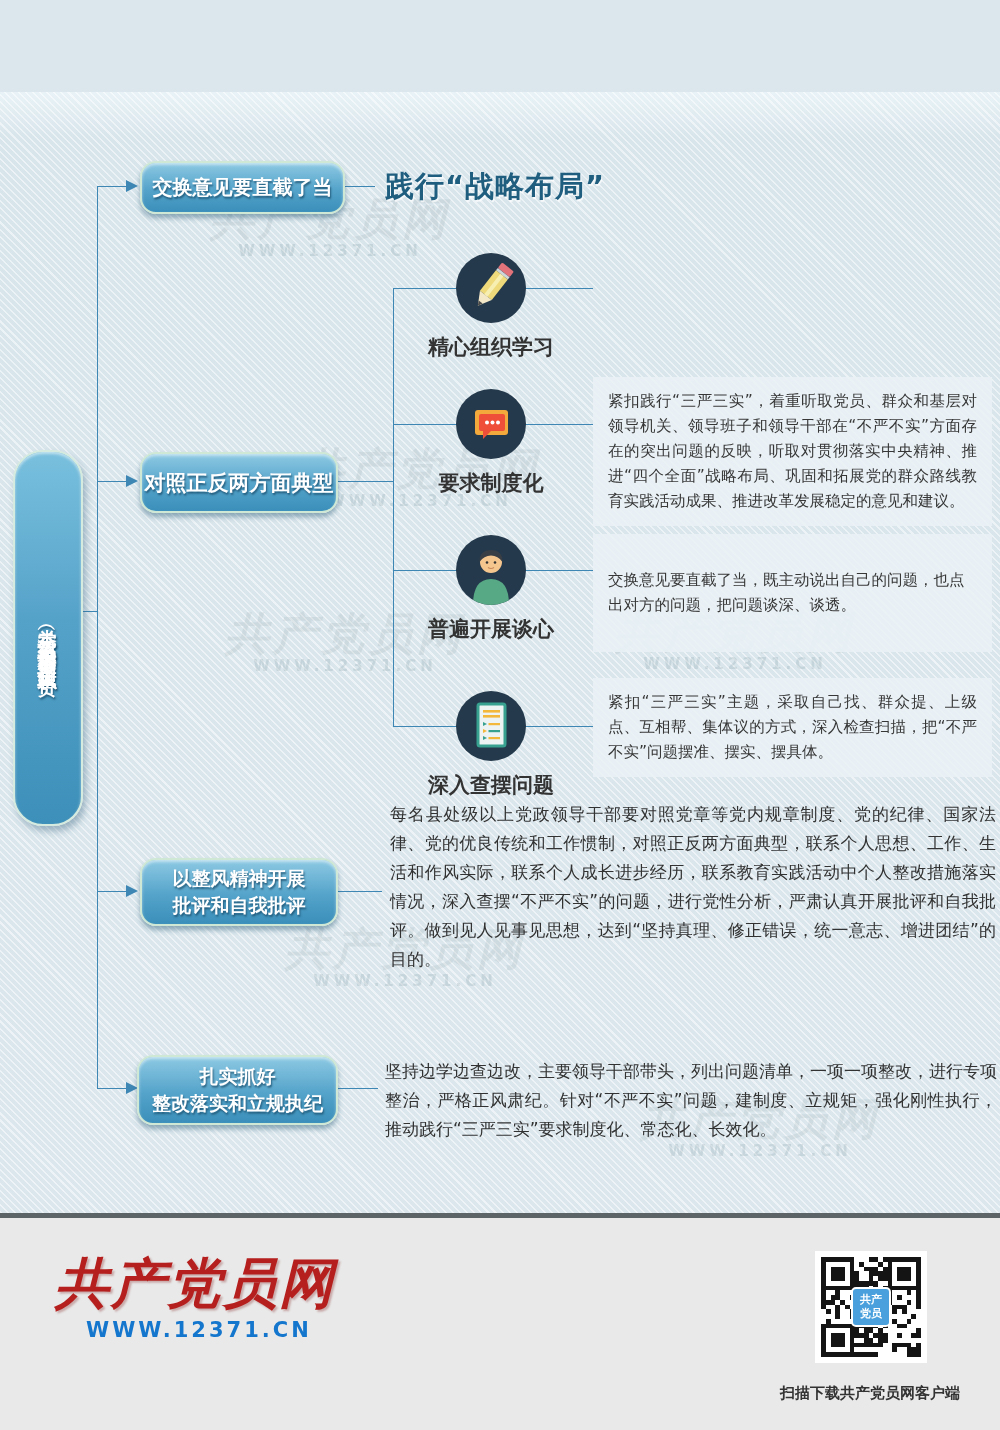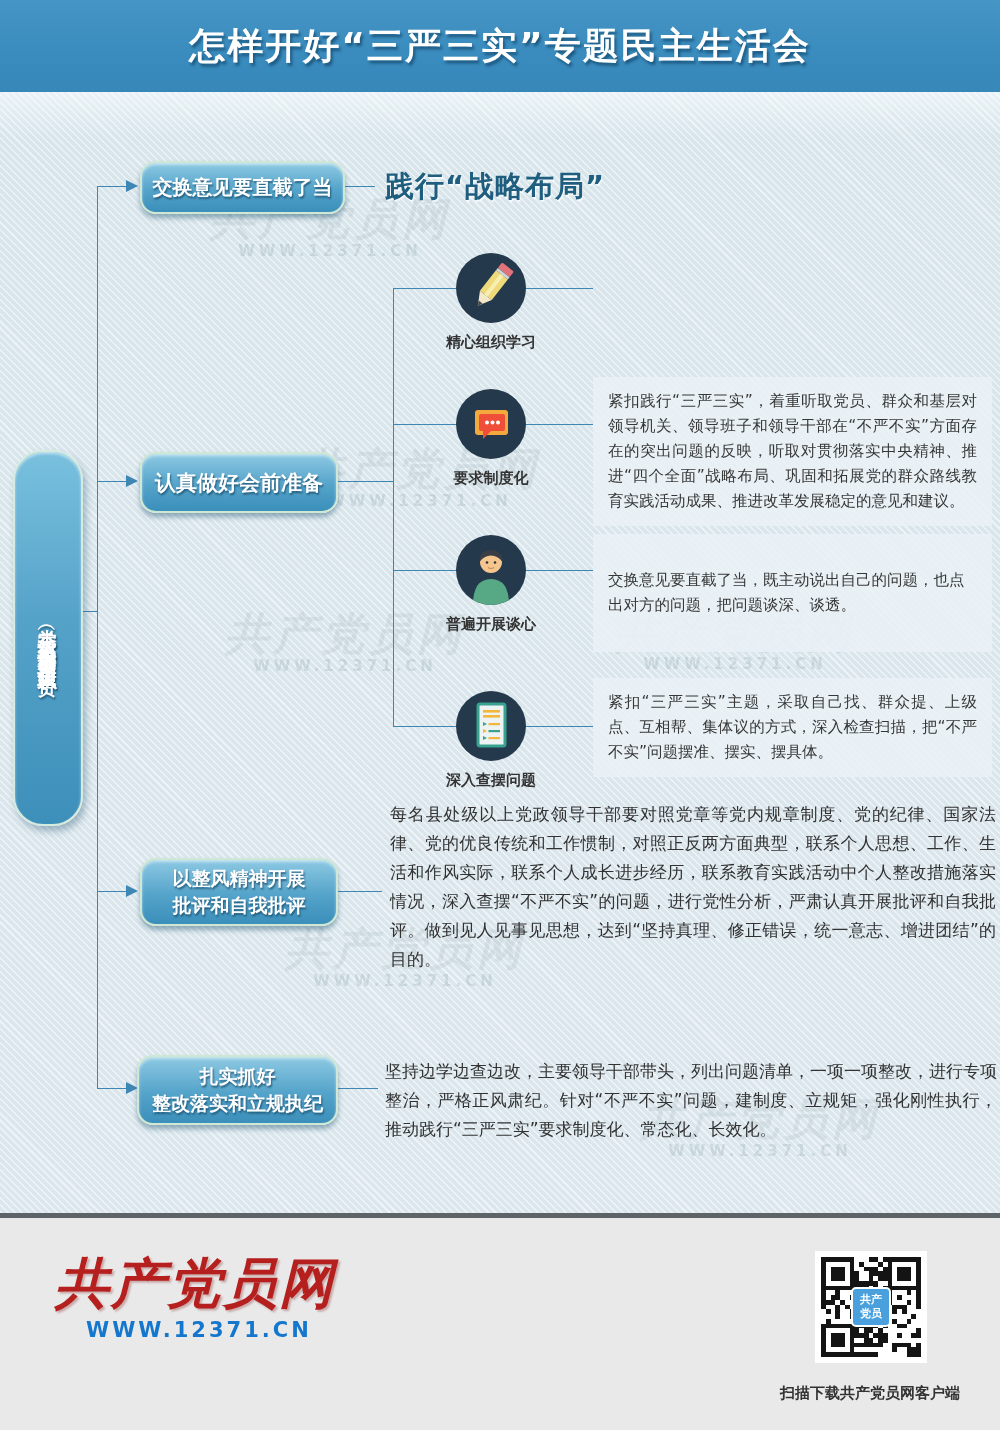--- a/index.html
+++ b/index.html
@@ -53,21 +53,21 @@
   .btn2{left:140px;top:452px;width:198px;height:61px;font-size:21px;}
   .btn3{left:140px;top:858px;width:198px;height:68px;font-size:19px;line-height:1.4;}
   .btn4{left:137px;top:1055px;width:201px;height:70px;font-size:19px;line-height:1.4;}
 
   
   .result{position:absolute;left:385px;top:167px;font-size:29px;font-weight:bold;
         color:#1f5e7f;letter-spacing:1px;text-shadow:1px 2px 1px rgba(255,255,255,.75);}
 
   
   .s-icon{position:absolute;width:70px;height:70px;}
-  .s-cap{position:absolute;width:160px;text-align:center;font-size:15px;font-weight:600;
+  .s-cap{position:absolute;width:160px;text-align:center;font-size:21px;font-weight:600;
         color:#333;}
   .s-box{position:absolute;left:593px;width:399px;box-sizing:border-box;
         background:rgba(233,241,246,.88);padding:12px 15px;
         font-size:15.5px;line-height:25px;color:#373737;text-align:justify;}
   .s1-icon{left:456px;top:253px;} .s1-cap{left:411px;top:333px;} .s1-box{top:218px;}
   .s2-icon{left:456px;top:389px;} .s2-cap{left:411px;top:469px;} .s2-box{top:377px;}
   .s3-icon{left:456px;top:535px;} .s3-cap{left:411px;top:615px;}
   .s3-box{top:534px;min-height:118px;display:flex;align-items:center;text-align:left;}
   .s4-icon{left:456px;top:691px;} .s4-cap{left:411px;top:771px;} .s4-box{top:678px;}
 
@@ -96,23 +96,20 @@
         box-sizing:border-box;color:#fff;font-size:11px;font-weight:bold;line-height:1.3;
         display:flex;flex-direction:column;align-items:center;justify-content:center;}
   .qr-cap{position:absolute;left:755px;top:1384px;width:230px;text-align:center;
         font-size:15px;font-weight:600;color:#333;}
 </style>
 </head>
 <body>
 
 <div class="page">
 
-  <div class="header">
-    <div class="title">怎样开好“三严三实”专题民主生活会</div>
-  </div>
 
   <div class="main"></div>
 
   <div class="wm" style="left:210px;top:195px;">
     <span class="wm-brand">共产党员网</span>
     <span class="wm-url">WWW.12371.CN</span>
   </div>
   <div class="wm" style="left:300px;top:445px;">
     <span class="wm-brand">共产党员网</span>
     <span class="wm-url">WWW.12371.CN</span>
@@ -157,21 +154,21 @@
   <div class="hline" style="left:338px;top:1088px;width:40px;"></div>
 
   <div class="root-label">
     <span>党委（党组）书记履行第一责任人职责</span>
   </div>
 
   <div class="btn btn1">
     <span>交换意见要直截了当</span>
   </div>
   <div class="btn btn2">
-    <span>认真做好会前准备</span>
+    <span>对照正反两方面典型</span>
   </div>
   <div class="btn btn4">
     <span>扎实抓好</span>
     <span>整改落实和立规执纪</span>
   </div>
   <div class="btn btn3">
     <span>以整风精神开展</span>
     <span>批评和自我批评</span>
   </div>
 

